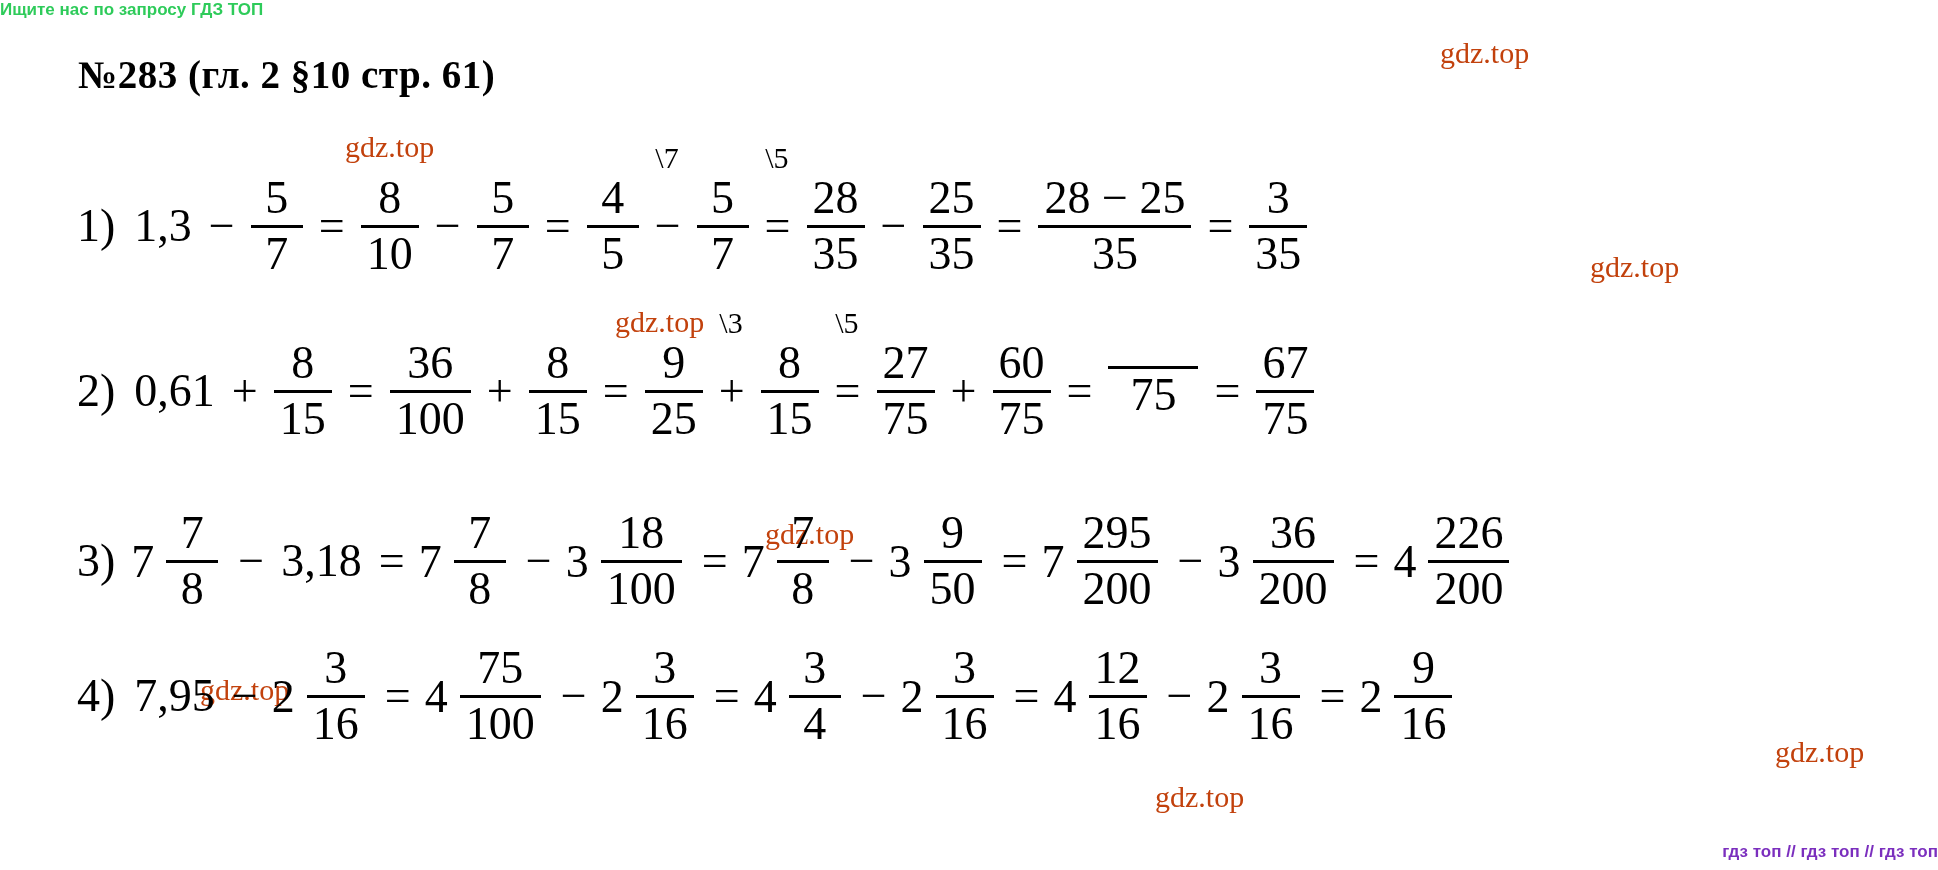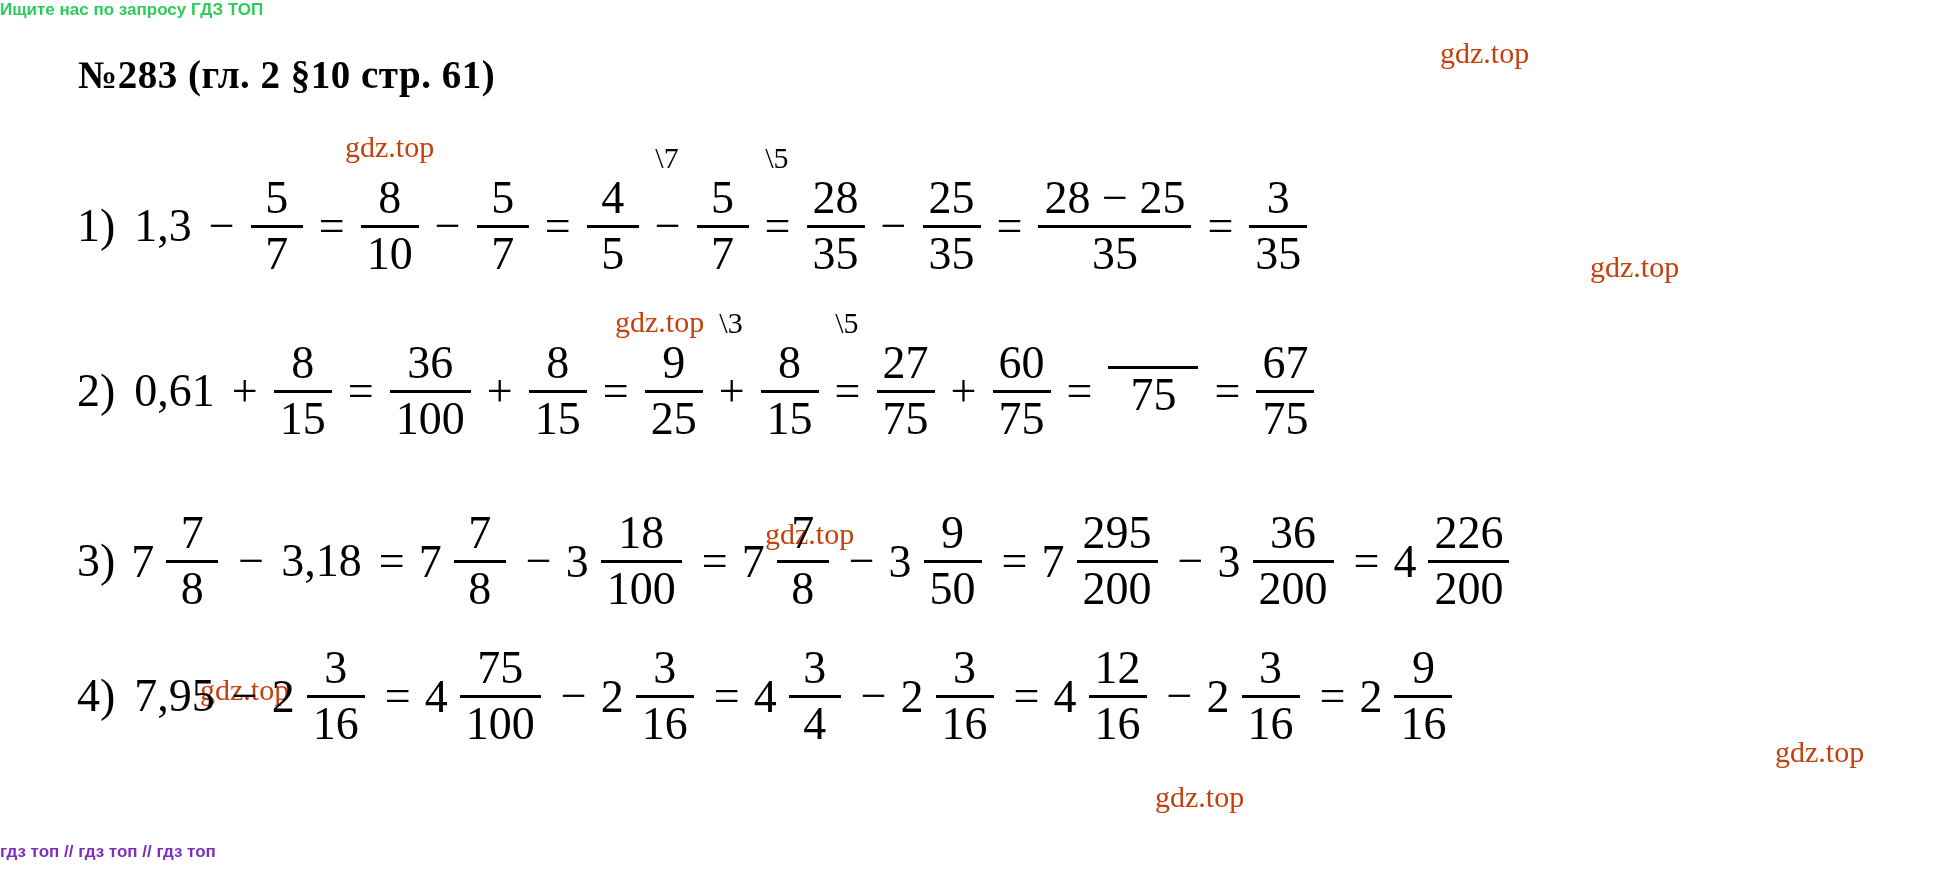--- a/index.html
+++ b/index.html
@@ -34,21 +34,21 @@
     font-size: 30px;
     color: #c2410c;
     white-space: nowrap;
   }
 
   .bottom-banner {
     position: absolute;
     bottom: 8px;
     left: 0;
     width: 100%;
-    text-align: left;
+    text-align: right;
     font-family: "Liberation Sans", sans-serif;
     font-weight: bold;
     font-size: 17px;
     color: #7b2fbe;
   }
 
   .title {
     position: absolute;
     top: 52px;
     left: 78px;

